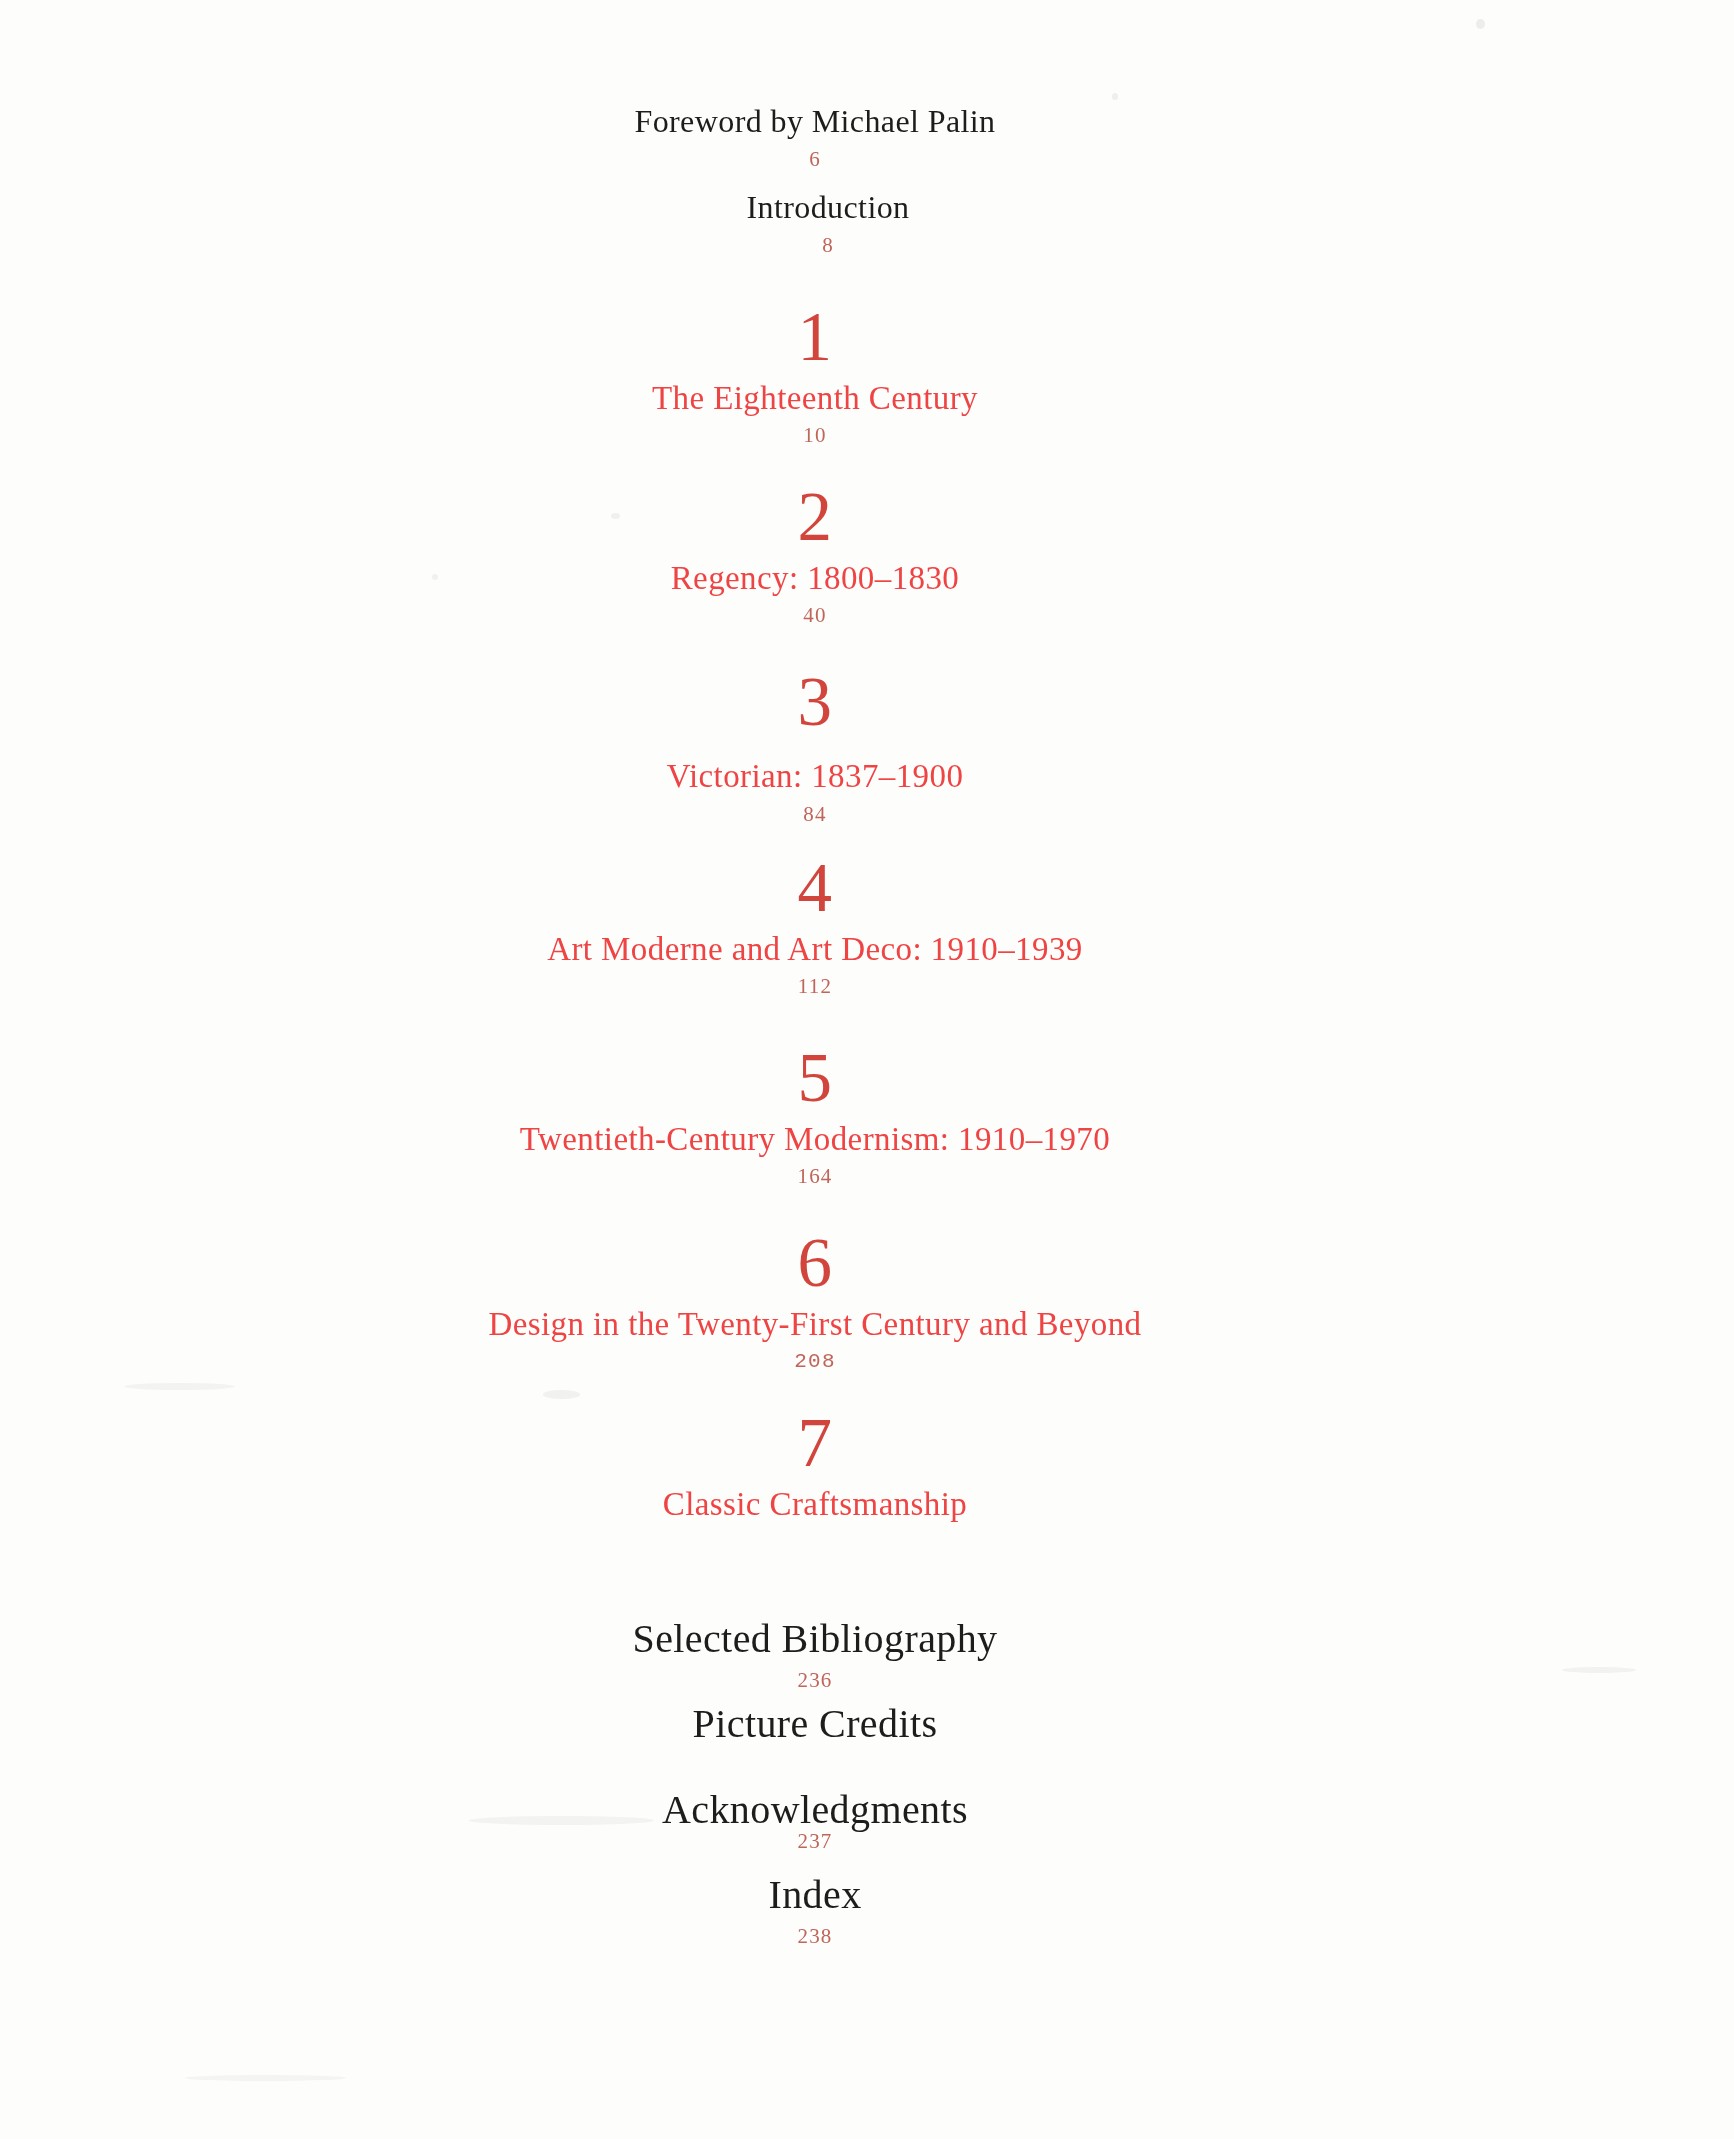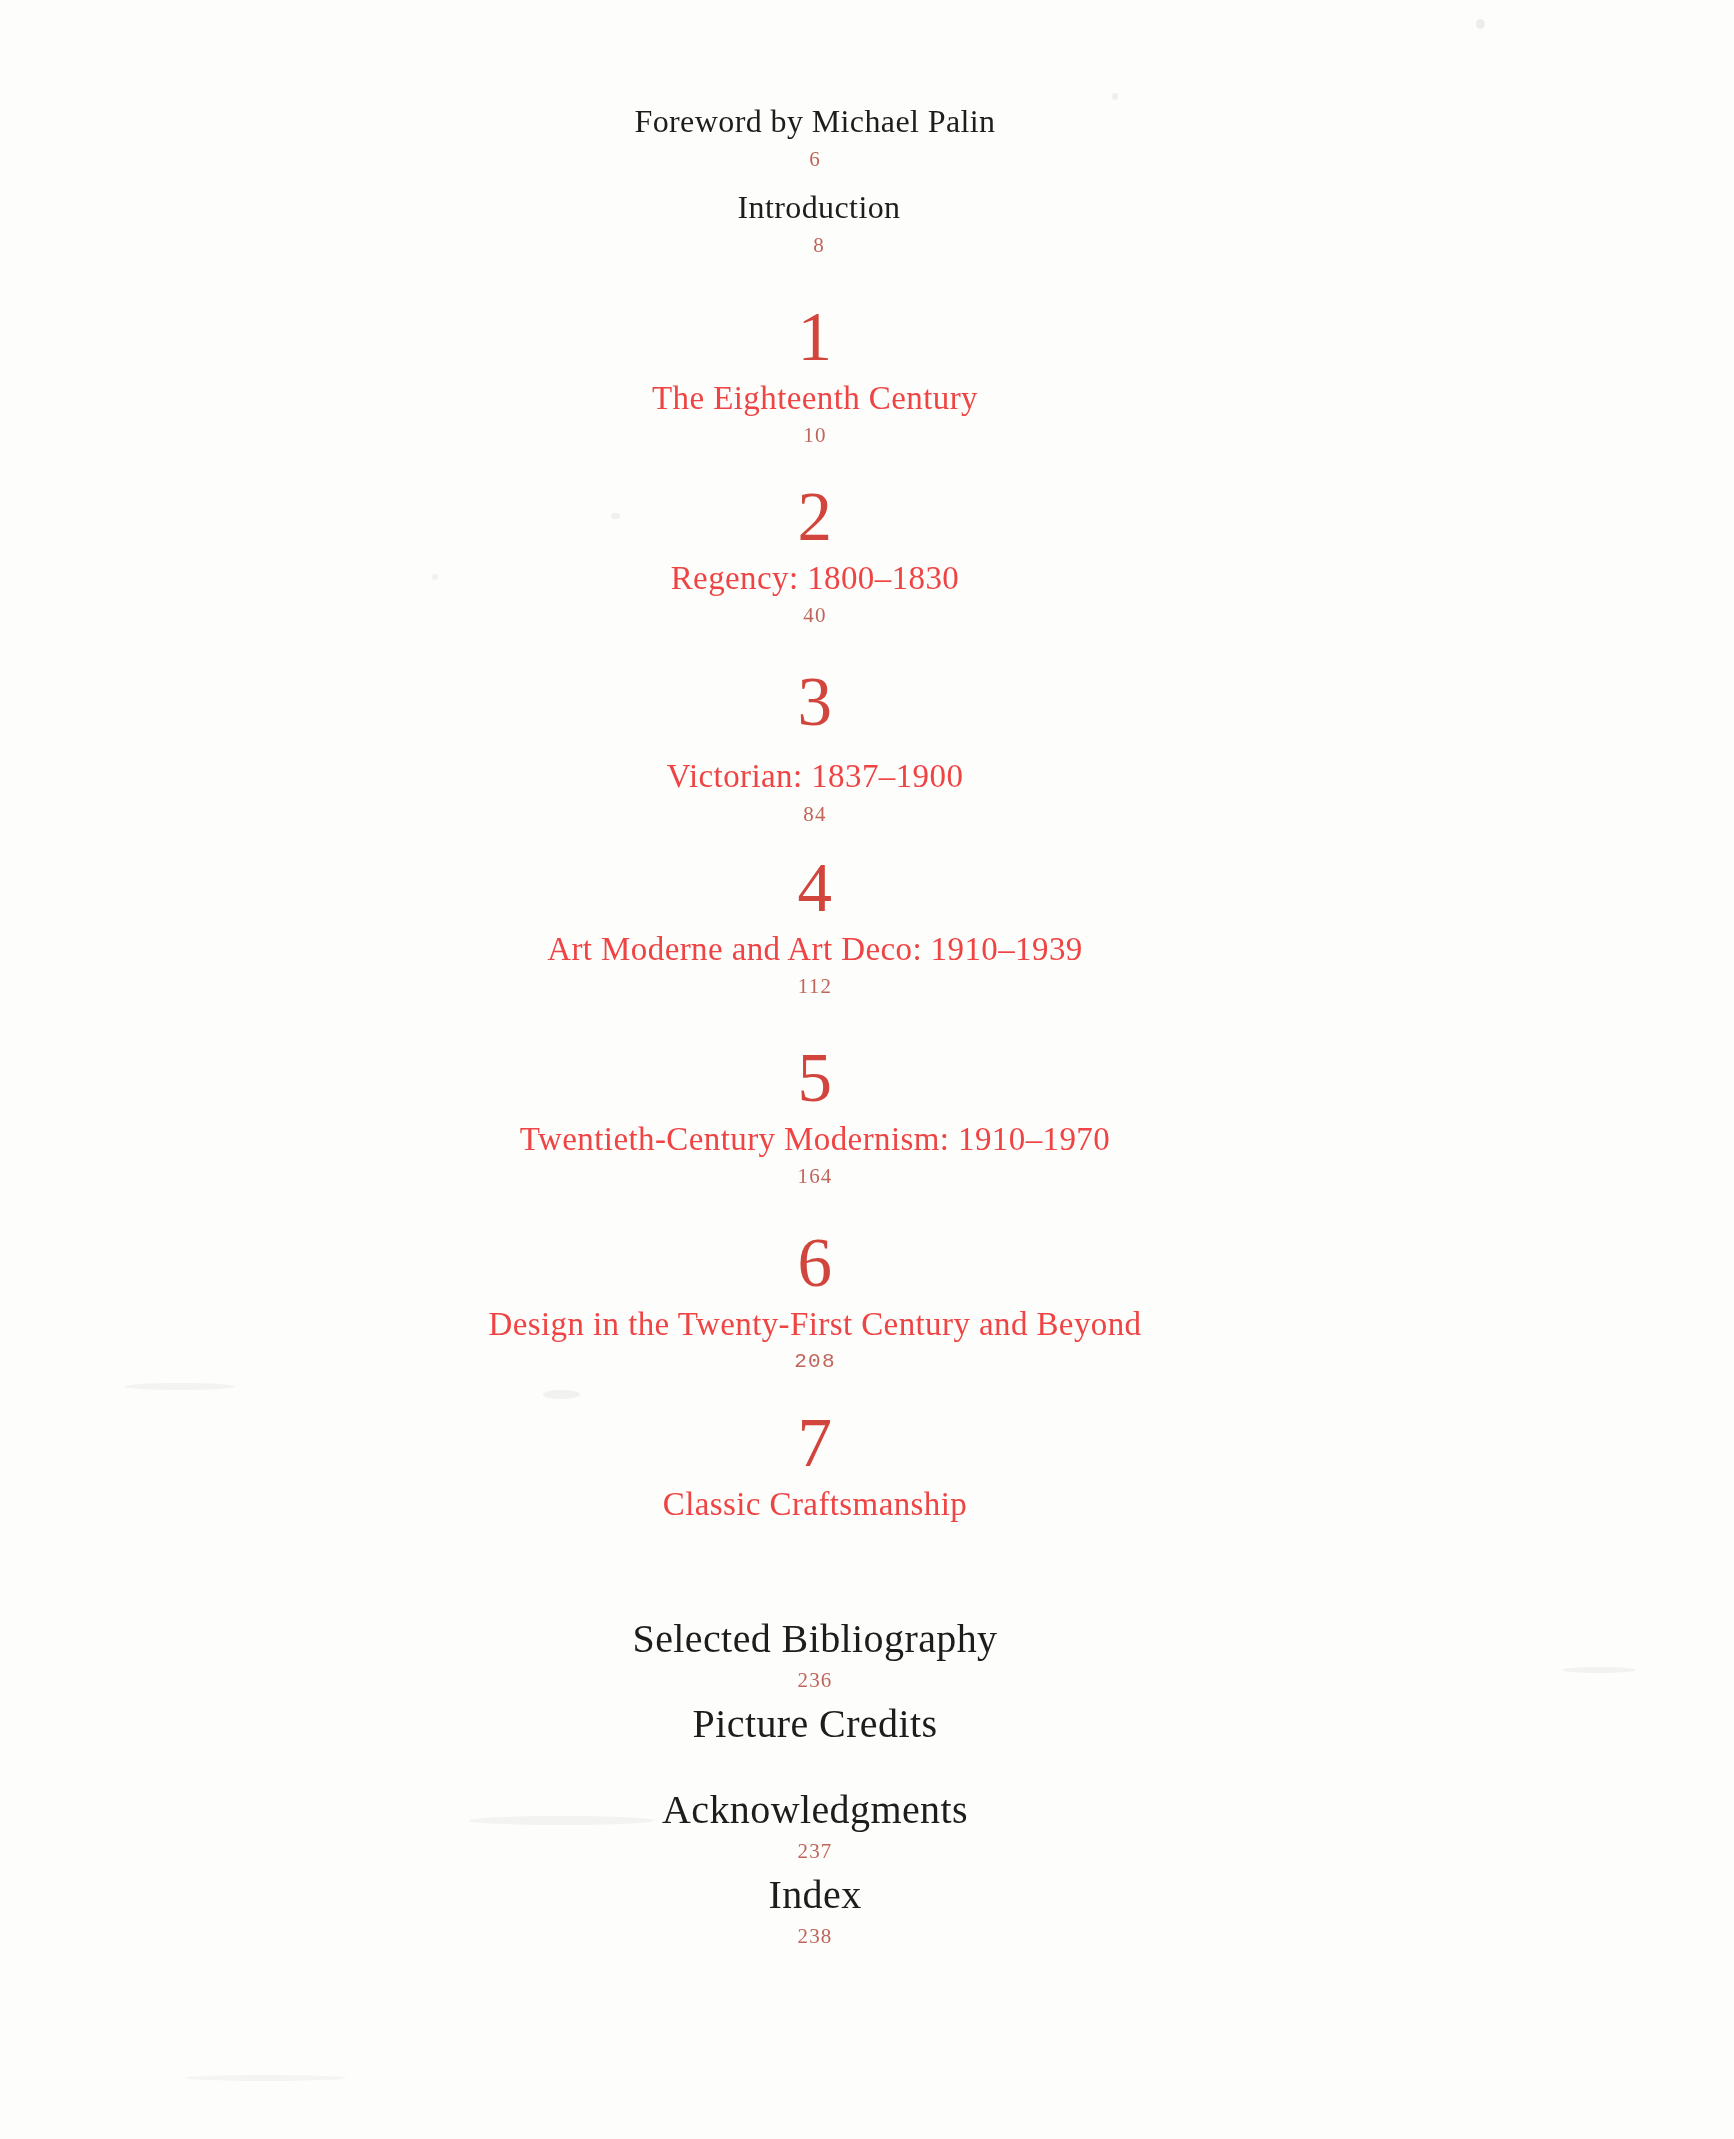--- a/index.html
+++ b/index.html
@@ -98,21 +98,21 @@
   <div class="blemish" style="left:469px; top:1816px; width:185px; height:8.6px; background:#f3f3f2;"></div>
   <div class="blemish" style="left:185px; top:2075px; width:161px; height:6.2px; background:#f4f4f3;"></div>
 
   <div id="toc">
 
     <div class="entry" style="position:absolute; left:0; top:105px;">
       <div class="front-title">Foreword by Michael Palin</div>
       <div class="folio folio-variant" style="margin-top:10px;">6</div>
     </div>
 
-    <div class="entry" style="position:absolute; left:4px; top:191px;">
+    <div class="entry" style="position:absolute; left:13px; top:191px;">
       <div class="front-title">Introduction</div>
       <div class="folio folio-variant" style="margin-top:10px;">8</div>
     </div>
 
     <div class="entry" style="position:absolute; left:0; top:303px;">
       <div class="chap-num">1</div>
       <div class="chap-title" style="margin-top:8.6px;">The Eighteenth Century</div>
       <div class="folio folio-variant" style="margin-top:10px;">10</div>
     </div>
 
@@ -156,21 +156,21 @@
       <div class="folio folio-variant" style="margin-top:10px;">236</div>
     </div>
 
     <div class="entry" style="position:absolute; left:0; top:1703px;">
       <div class="back-title">Picture Credits</div>
       <div class="folio folio-variant" style="margin-top:10px;"></div>
     </div>
 
     <div class="entry" style="position:absolute; left:0; top:1789px;">
       <div class="back-title">Acknowledgments</div>
-      <div class="folio folio-variant" style="margin-top:10px;">237</div>
+      <div class="folio folio-variant" style="">237</div>
     </div>
 
     <div class="entry" style="position:absolute; left:0; top:1874px;">
       <div class="back-title">Index</div>
       <div class="folio folio-variant" style="margin-top:10px;">238</div>
     </div>
 
   </div>
 </div>
 

